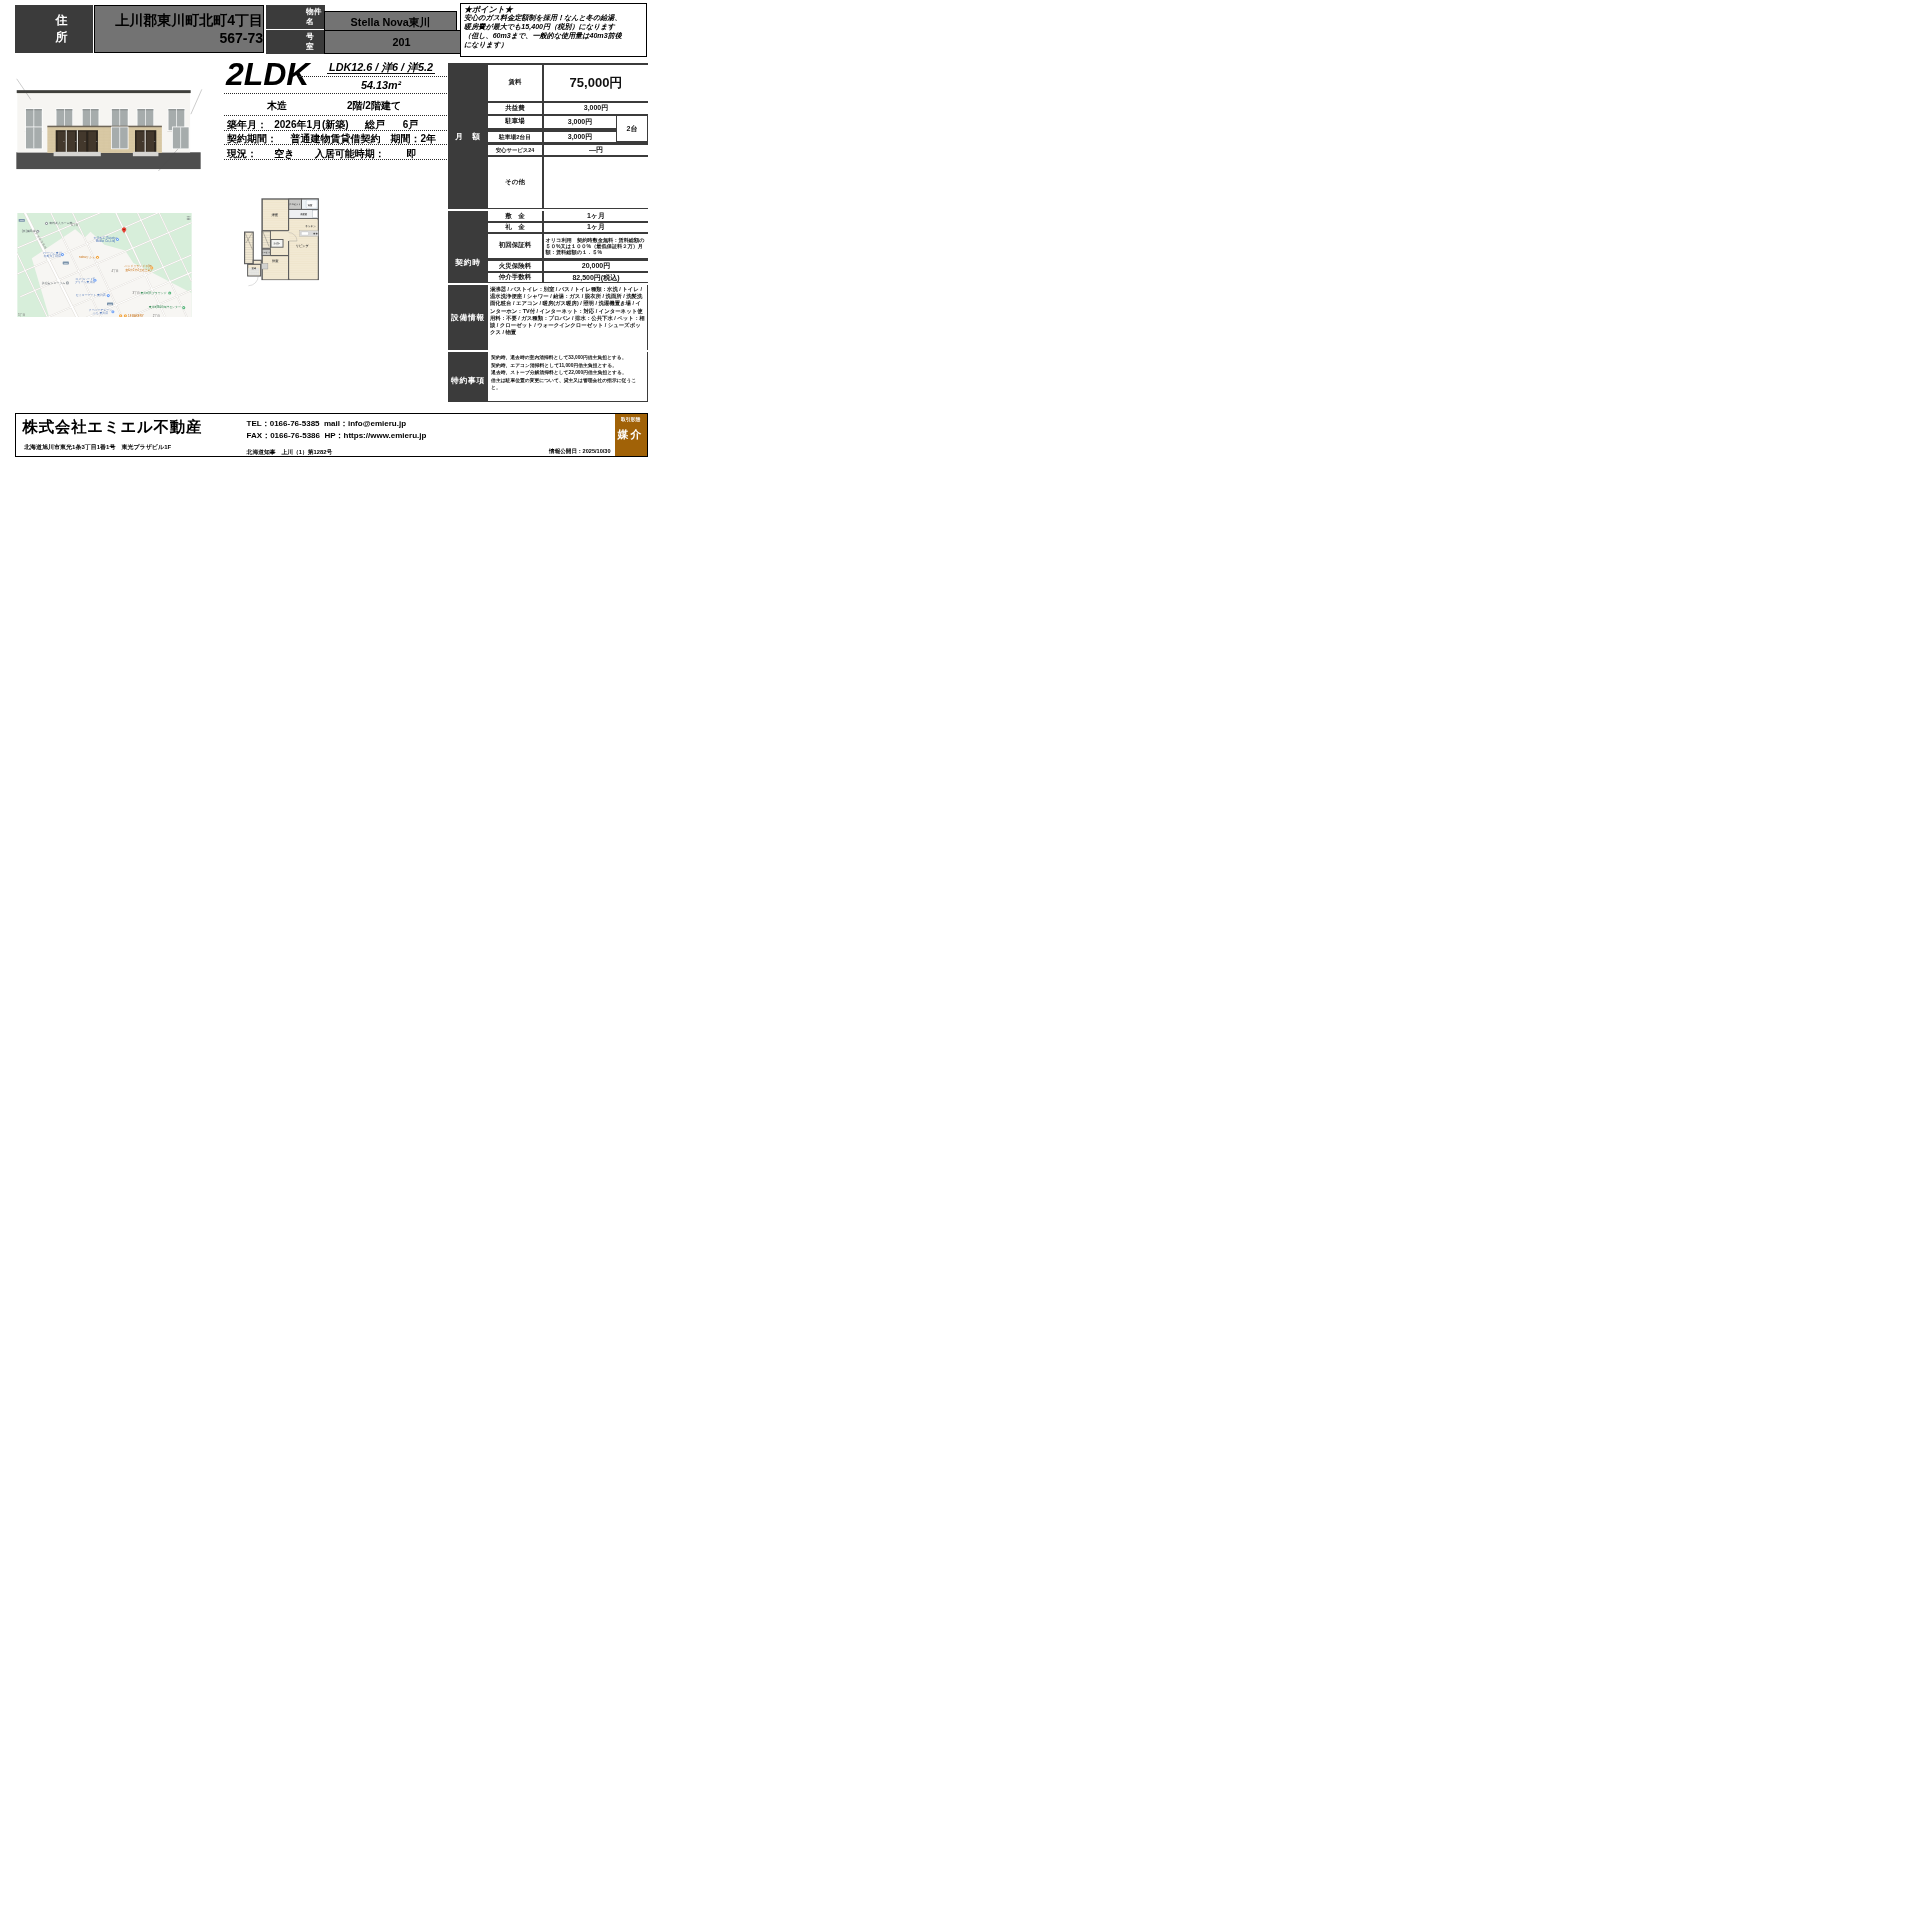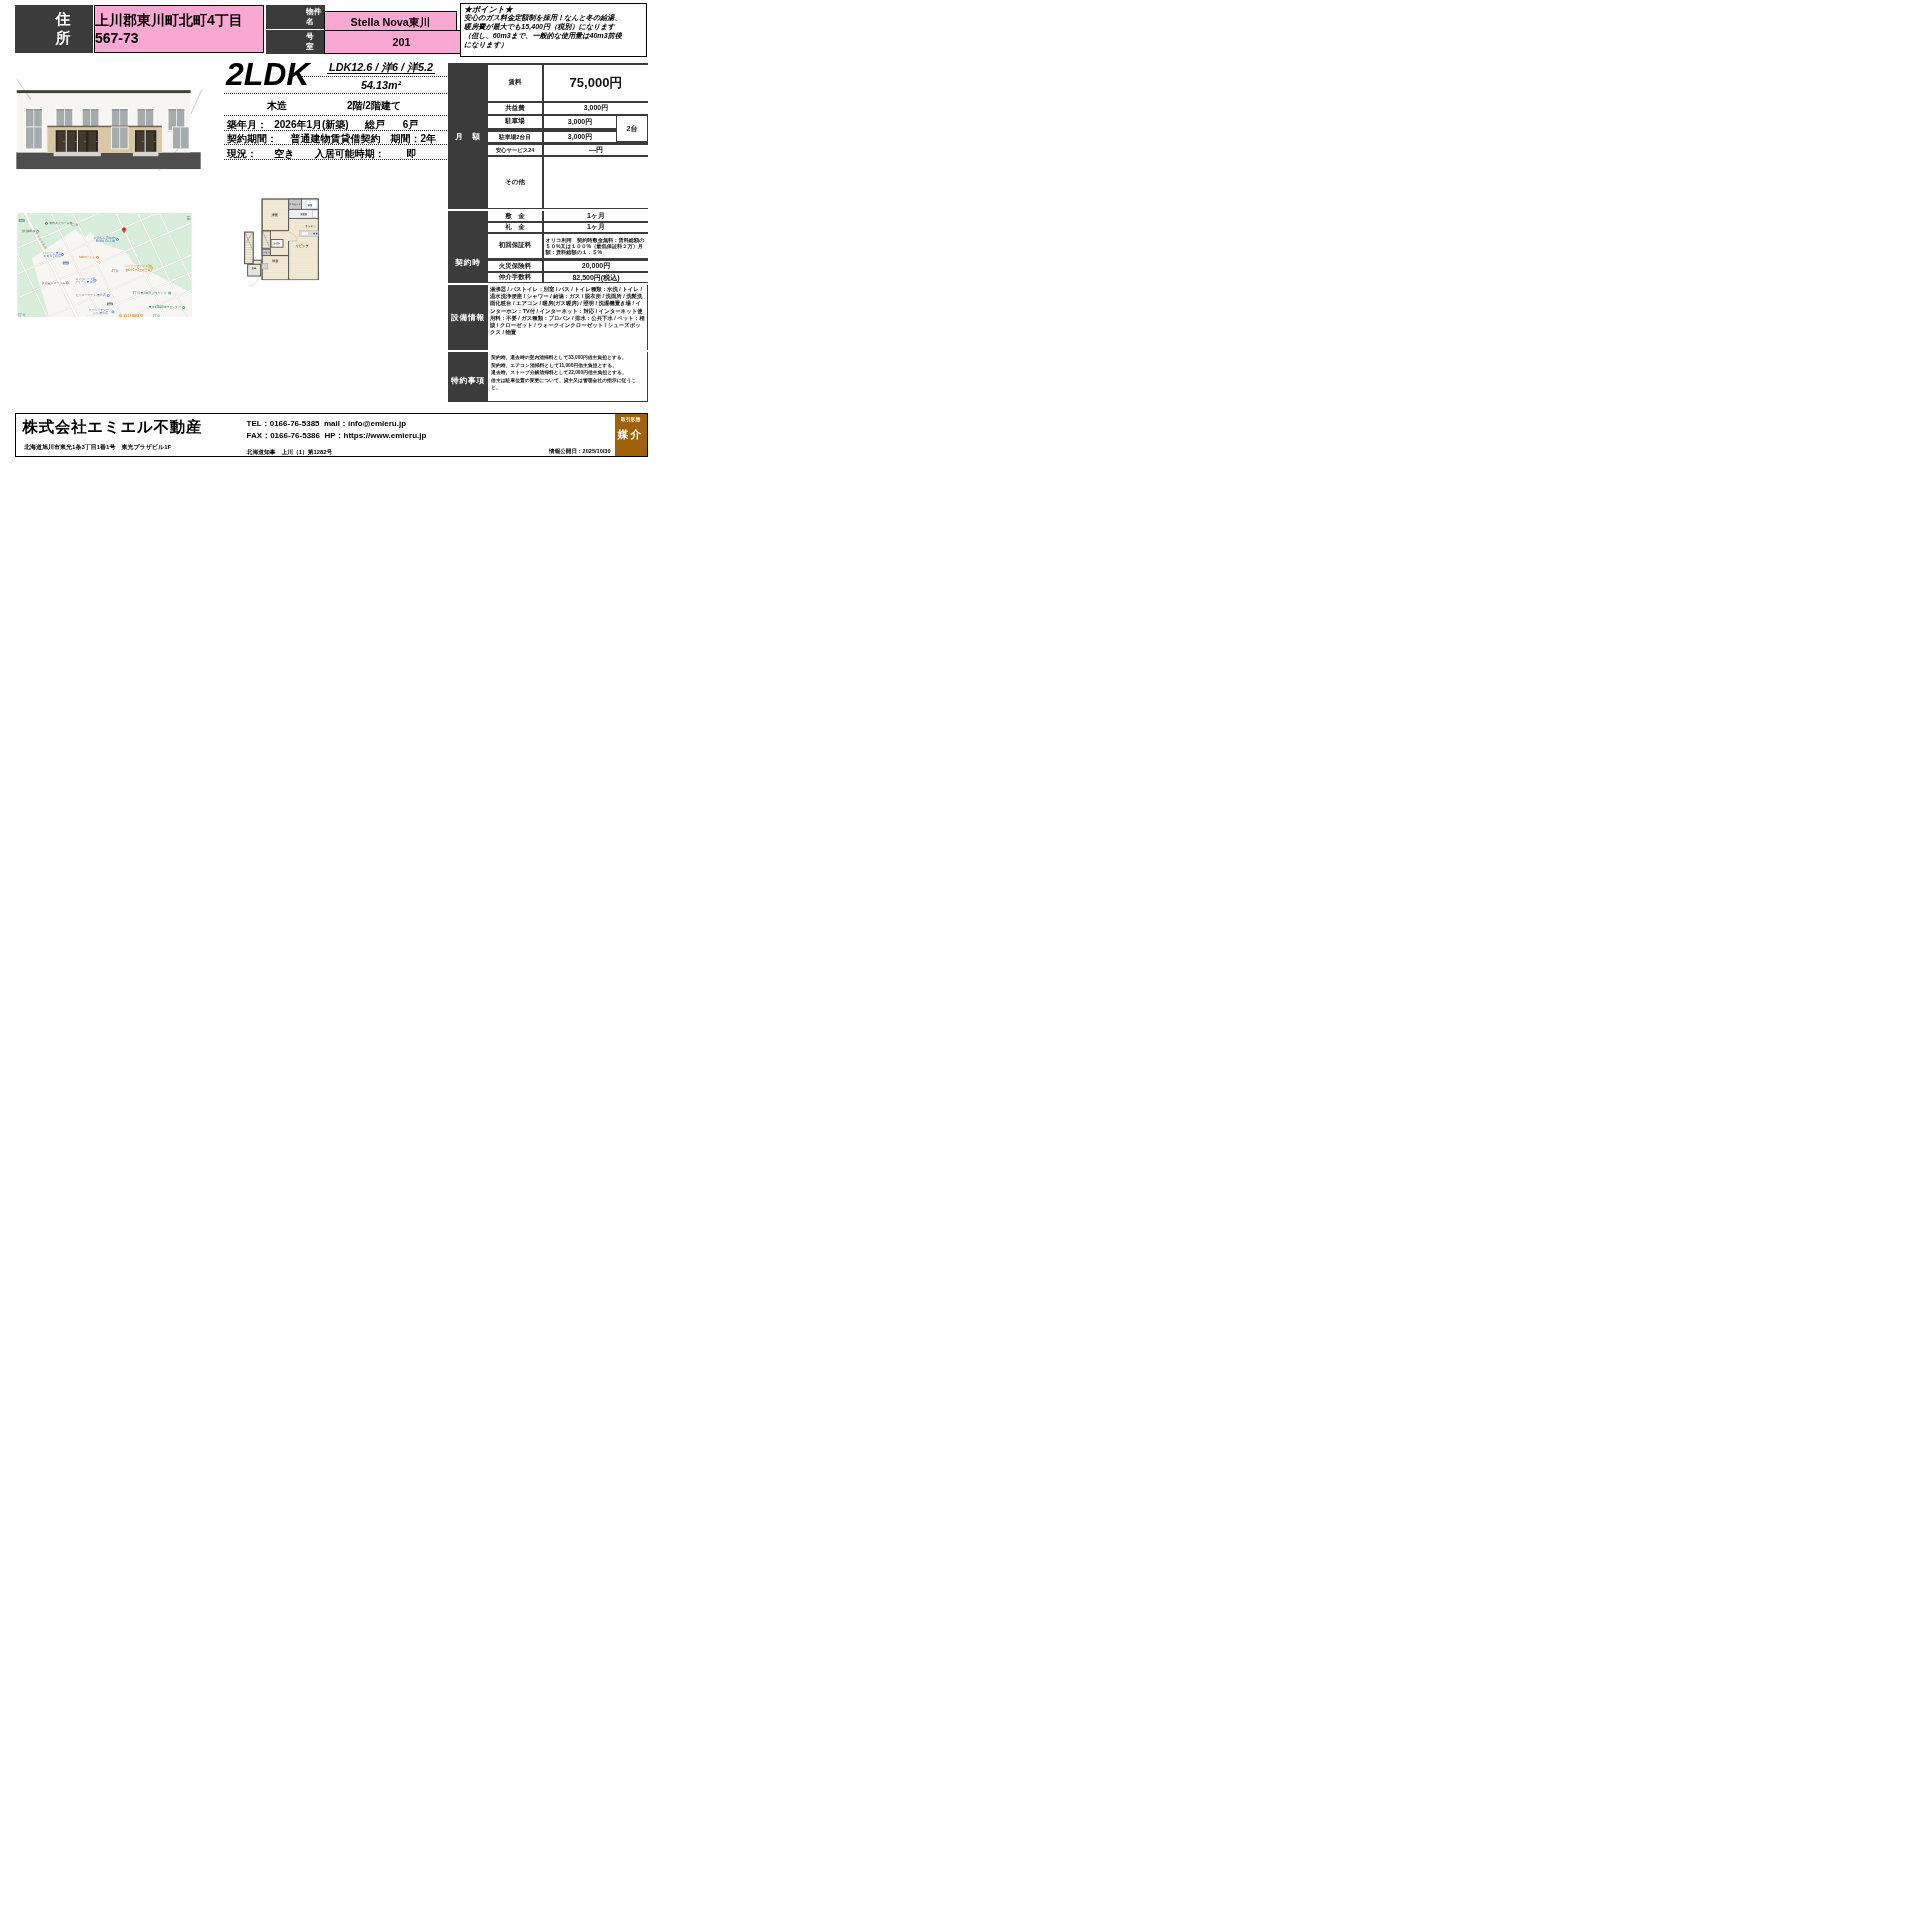--- a/index.html
+++ b/index.html
@@ -1,24 +1,24 @@
 <!DOCTYPE html>
 <html style="font-size:6.2px"><head>
 <meta charset="utf-8">
 <style>
   html,body{margin:0;padding:0;background:#ffffff;}
   *{box-sizing:border-box;font-family:"Liberation Sans",sans-serif;}
   .page{position:relative;width:676px;height:478px;background:#fff;overflow:hidden;}
   .abs{position:absolute;}
   .dark{background:#3b3b3b;color:#fff;padding-left:40px;}
-  .bordered{border:1px solid #000;background:#f9a8d4;}
+  .bordered{border:1px solid #000;background:#737373;text-align:right;}
   .flexc{display:flex;align-items:center;justify-content:center;}
 
   
-  .hdr-label{font-size:15px;font-weight:700;letter-spacing:1.5px;}
+  .hdr-label{font-size:12px;font-weight:700;letter-spacing:1.5px;}
   .hdr-addr-val{font-size:14px;font-weight:700;}
   .hdr-small-label{font-size:7.7px;font-weight:700;}
   .hdr-name-val{font-size:10.8px;font-weight:700;}
   .point-box{border:1.2px solid #000;background:#fff;padding:1.5px 3.1px;}
   .point-title{font-size:8px;font-weight:700;font-style:italic;line-height:1.1;}
   .point-line{font-size:7.1px;font-weight:700;font-style:italic;line-height:1.24;white-space:nowrap;}
 
   
   .sum{position:absolute;left:204px;top:60px;width:241px;margin-left:20px;}
   .sum-row{position:relative;border-bottom:1.2px dotted #2a2a2a;}

